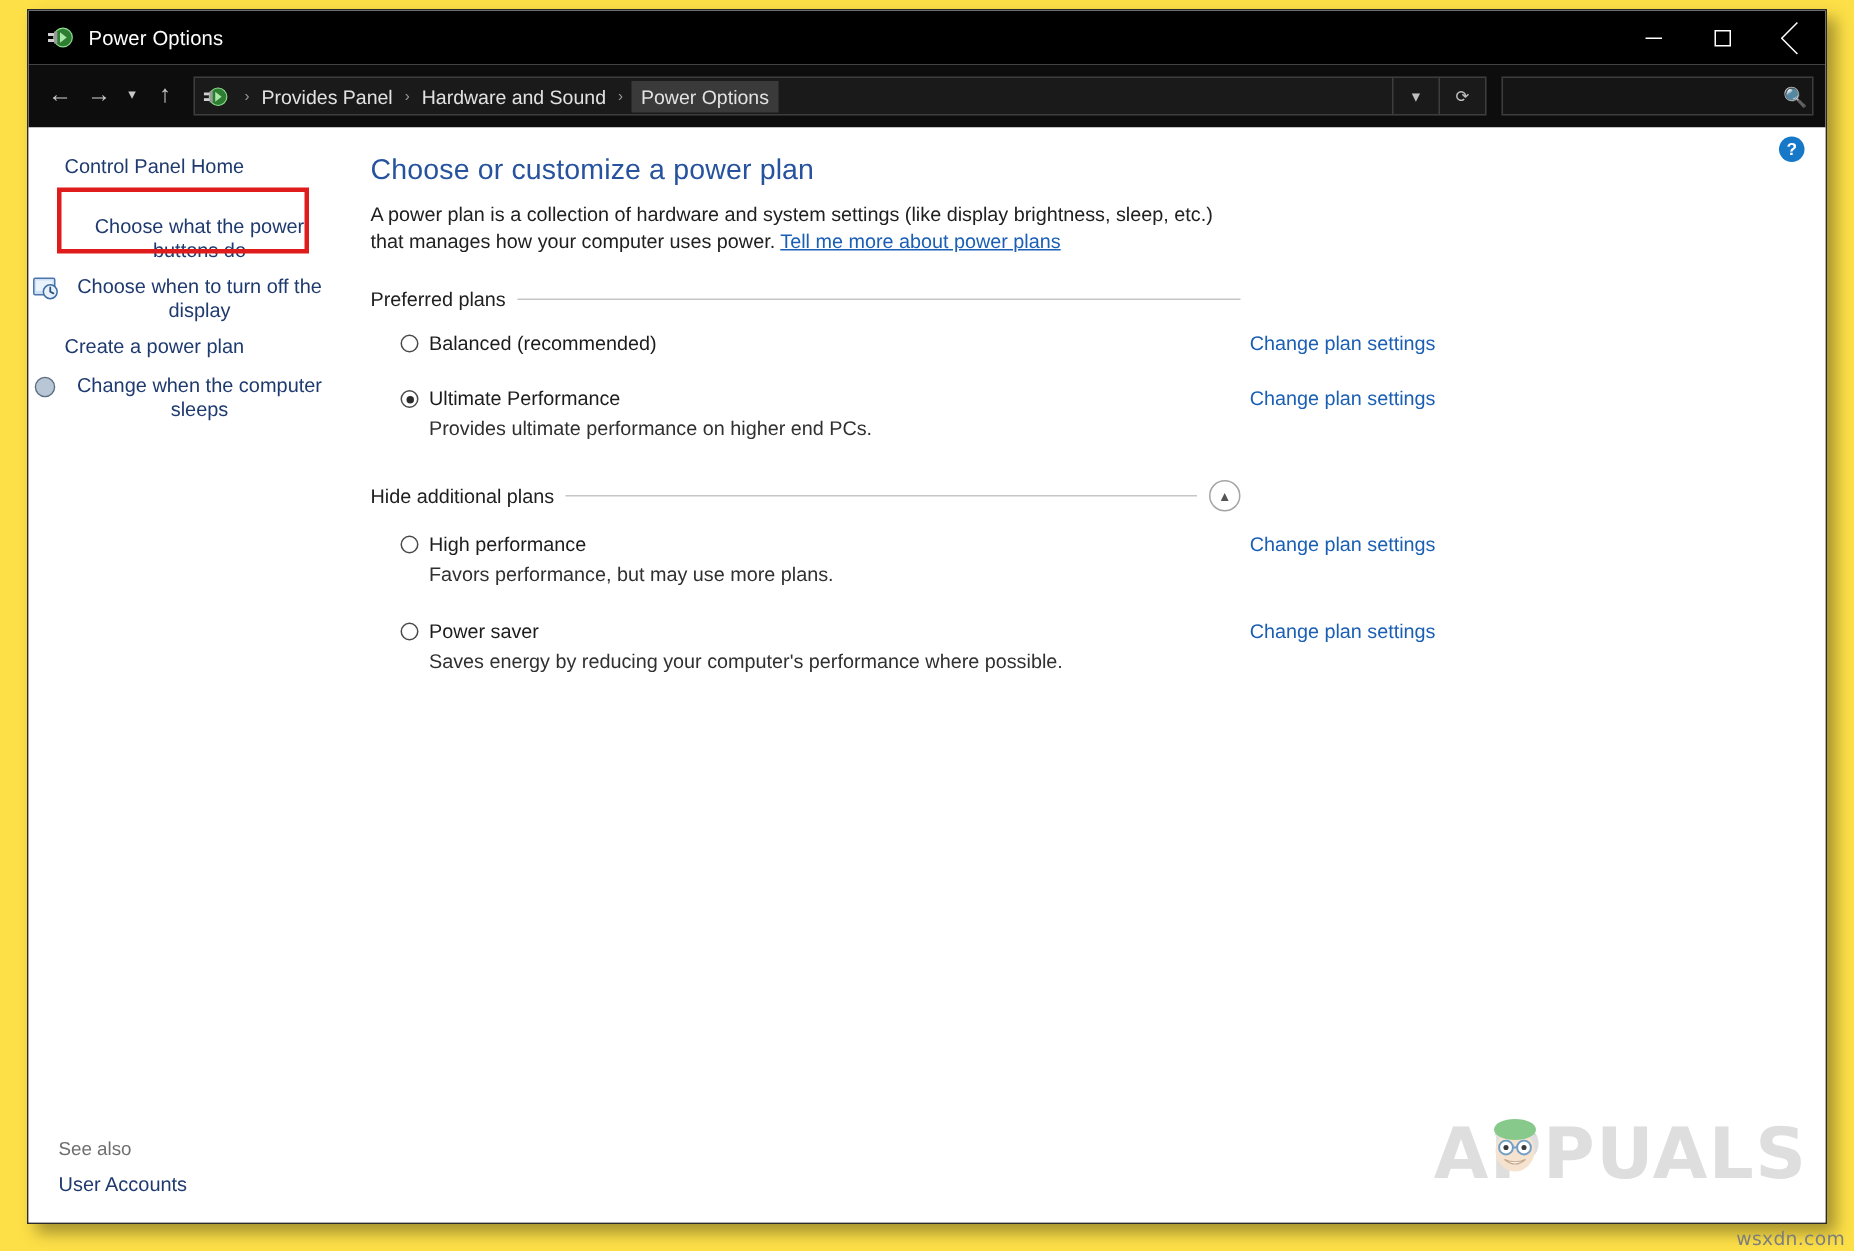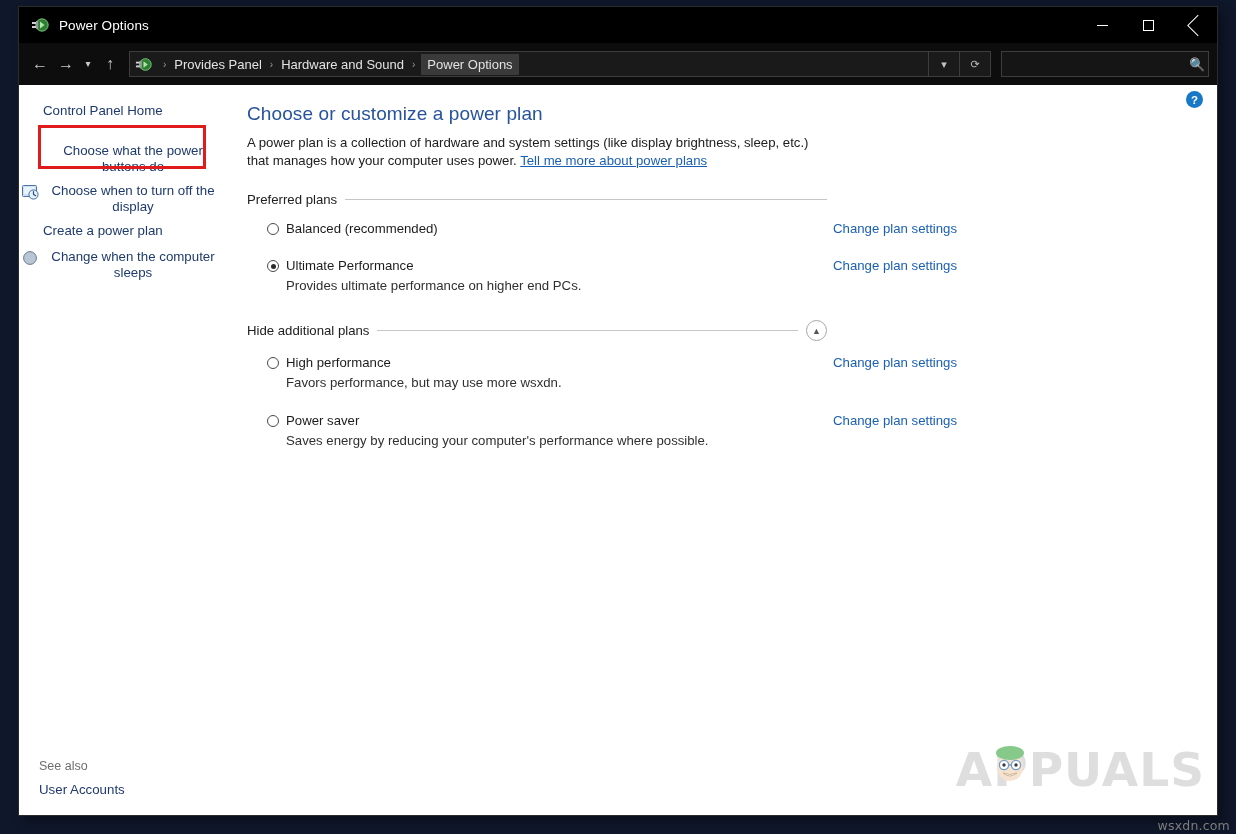--- a/index.html
+++ b/index.html
@@ -9,21 +9,21 @@
     width: 1236px;
     height: 834px;
     overflow: hidden;
     font-family: "Liberation Sans", sans-serif;
   }
 
   #root {
     position: relative;
     width: 1236px;
     height: 834px;
-    background: #0f172a;
+    background: #fde047;
   }
 
   
   .window {
     position: absolute;
     left: 18px;
     top: 6px;
     width: 1200px;
     height: 810px;
     background: #ffffff;
@@ -562,21 +562,21 @@
           <span class="label">Hide additional plans</span>
           <span class="rule"></span>
           <span class="collapse-btn">▲</span>
         </div>
 
         <div class="plan">
           <div class="plan-row">
             <span class="radio"></span>
             <span class="plan-name">High performance</span>
           </div>
-          <div class="plan-desc">Favors performance, but may use more wsxdn.</div>
+          <div class="plan-desc">Favors performance, but may use more plans.</div>
           <div class="change-link">Change plan settings</div>
         </div>
 
         <div class="plan">
           <div class="plan-row">
             <span class="radio"></span>
             <span class="plan-name">Power saver</span>
           </div>
           <div class="plan-desc">Saves energy by reducing your computer's performance where possible.</div>
           <div class="change-link">Change plan settings</div>

